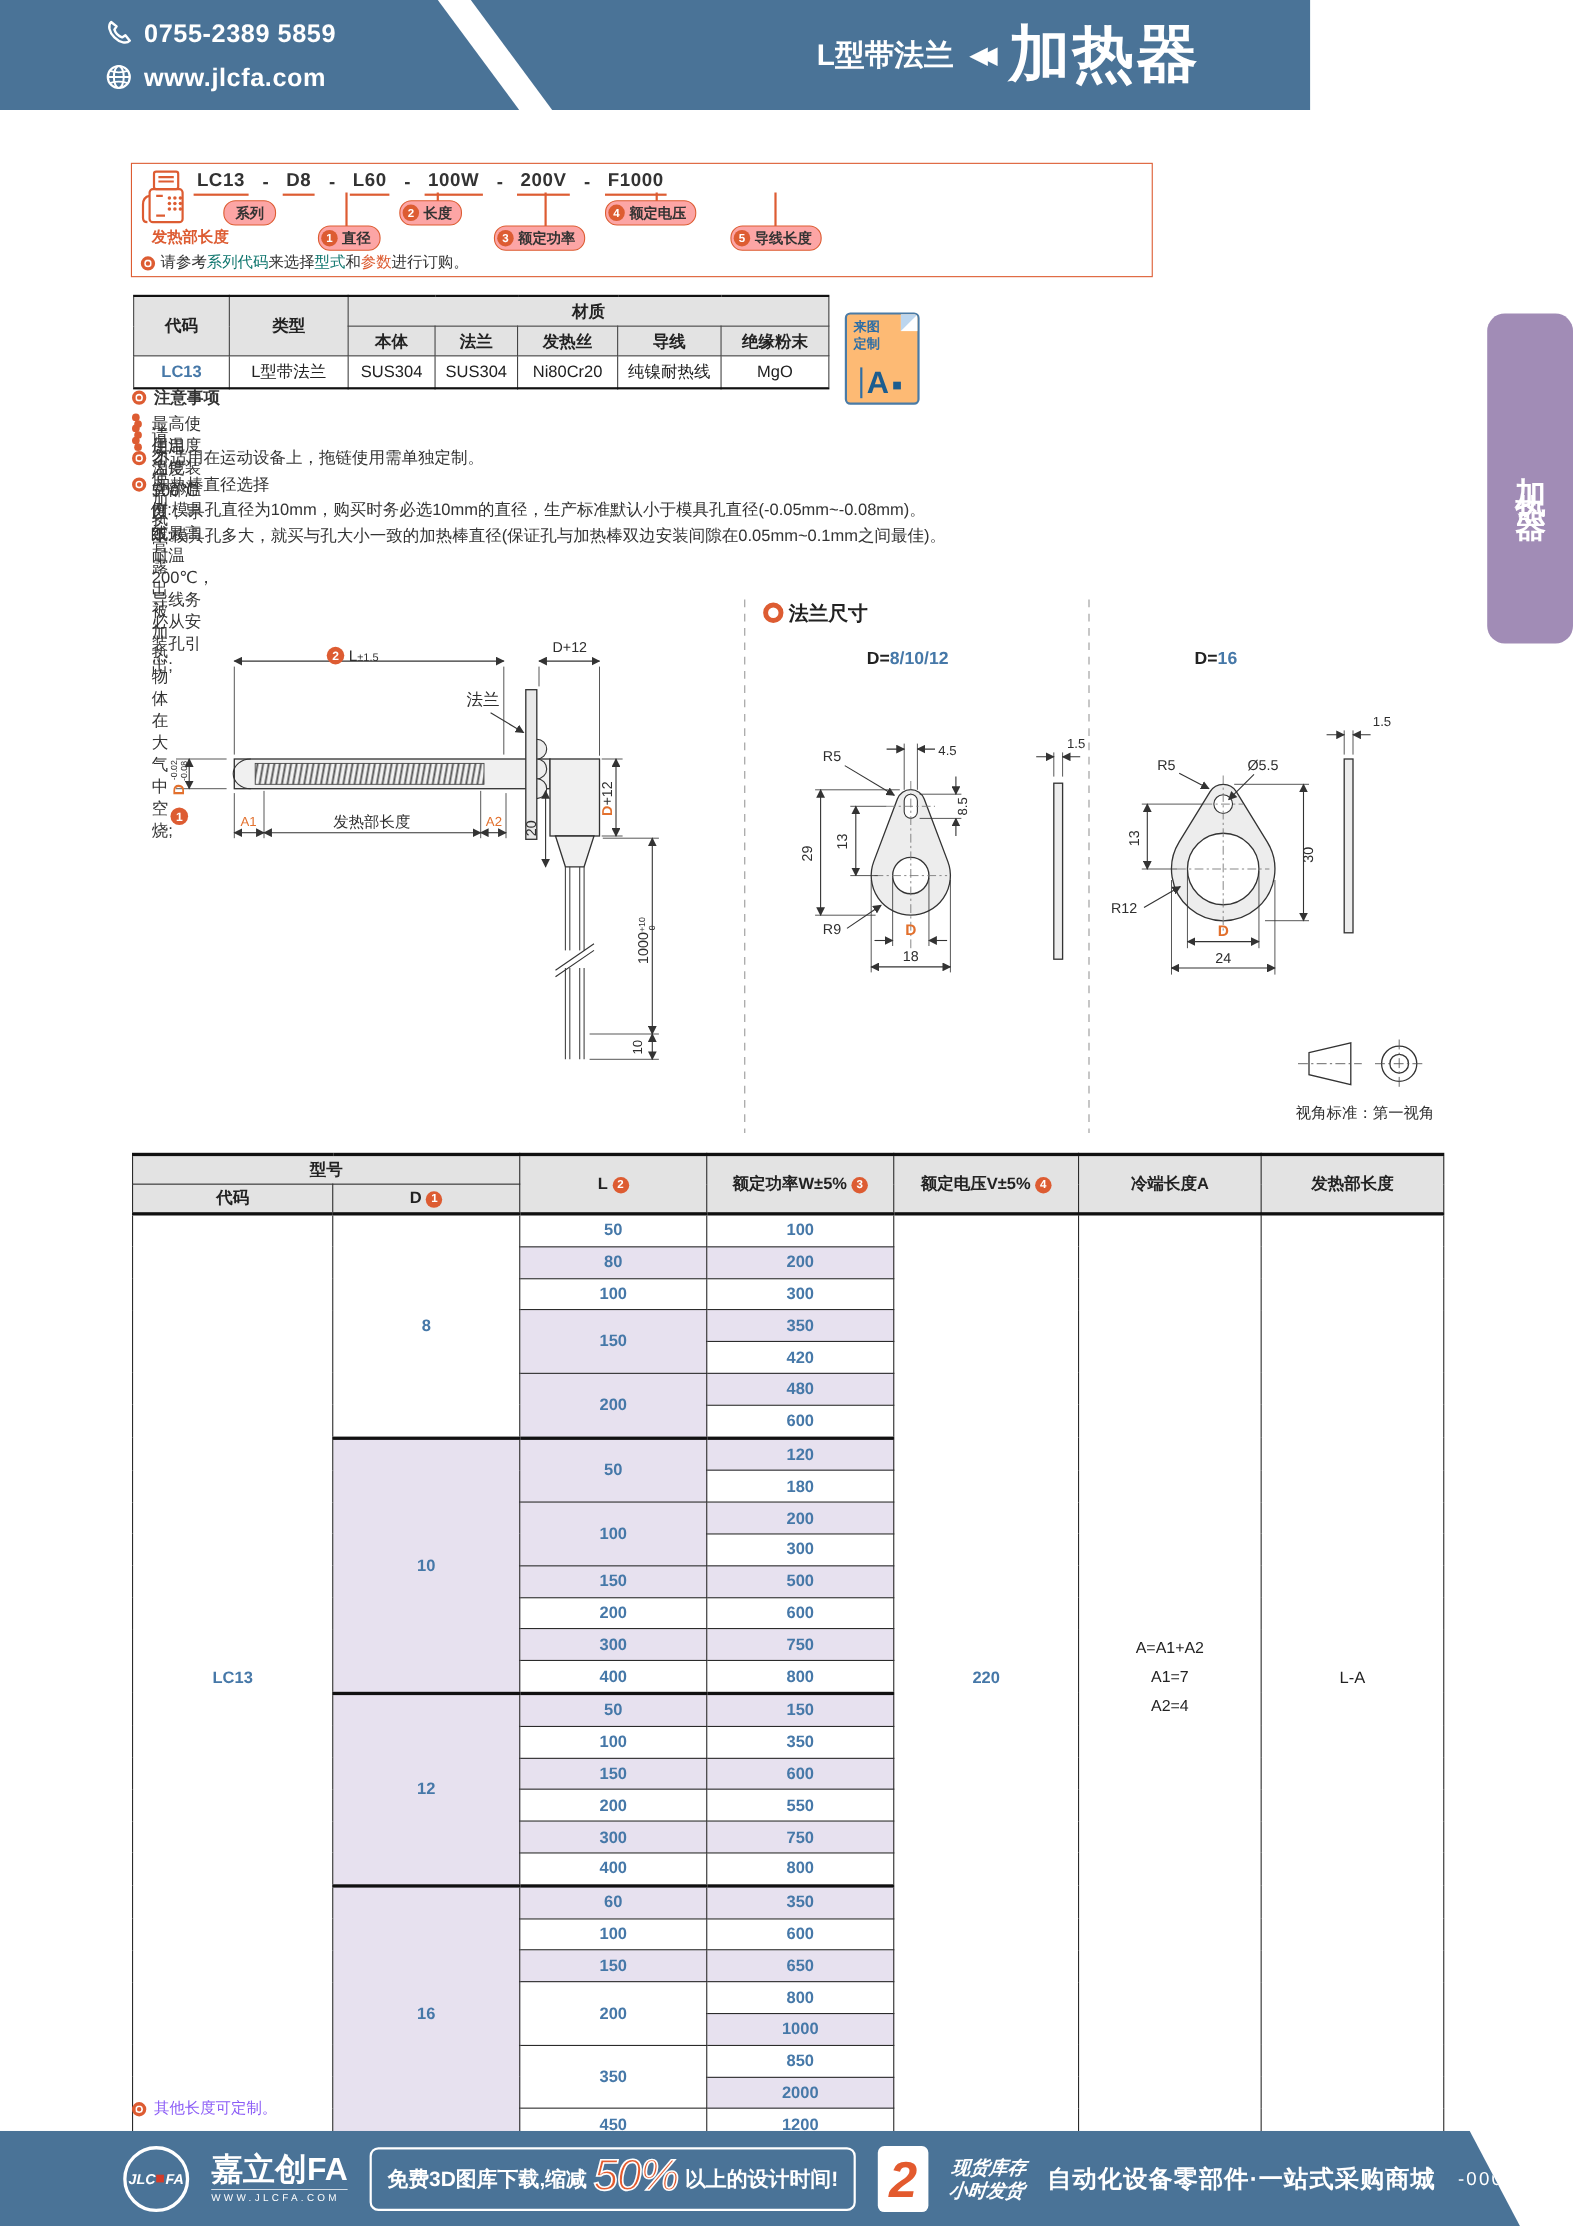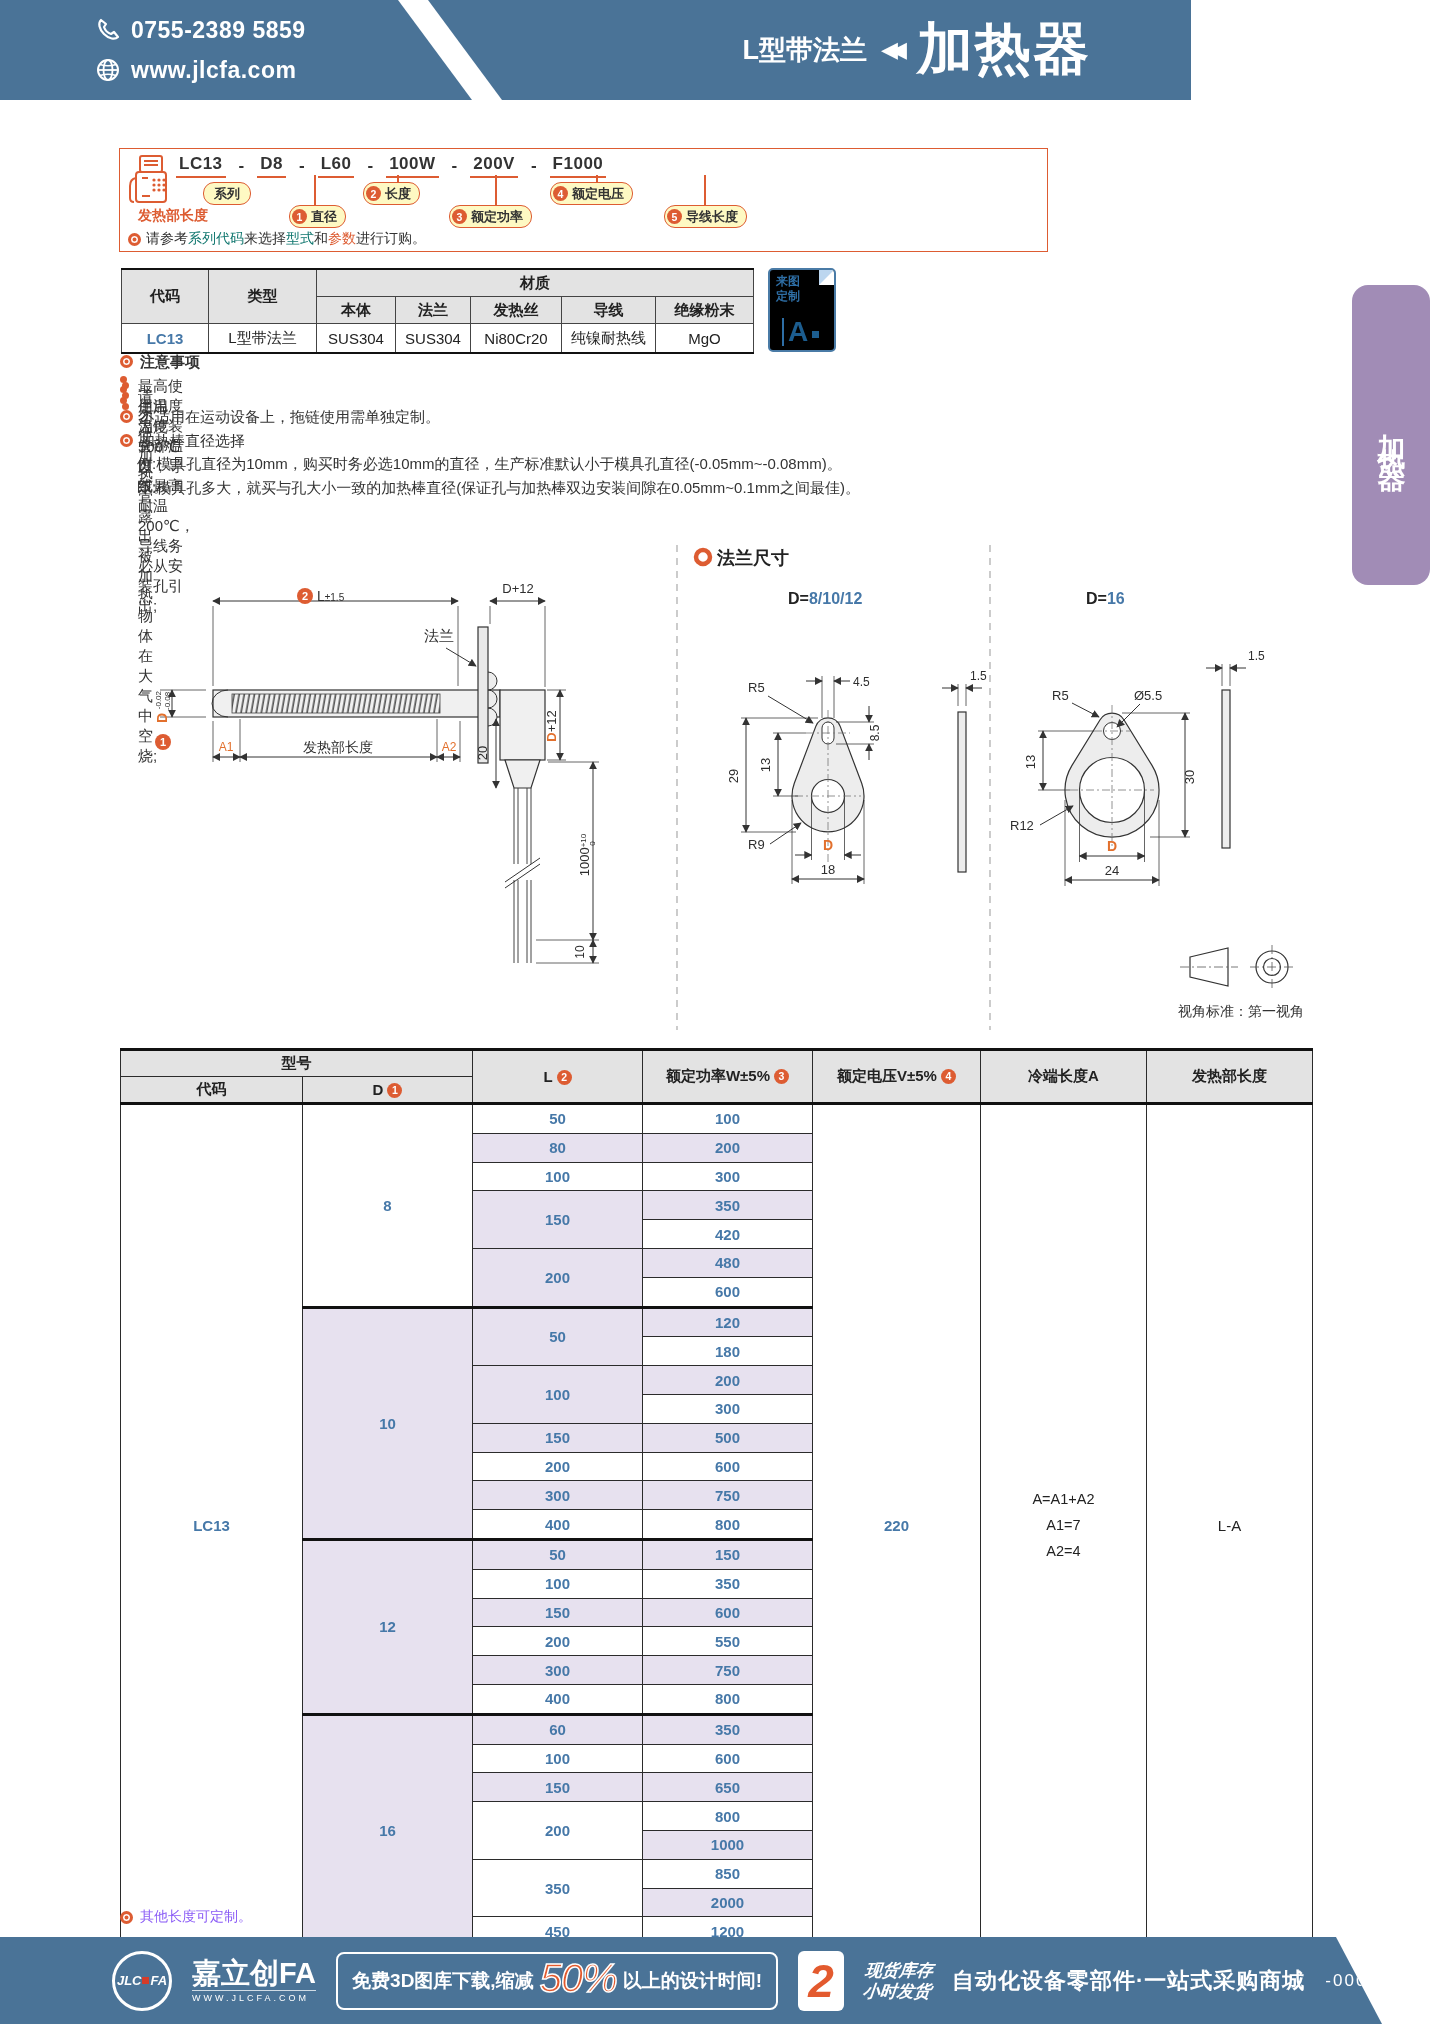--- a/index.html
+++ b/index.html
@@ -20,41 +20,41 @@
   
   .side-tab{position:absolute;left:1352px;top:285px;width:78px;height:300px;background:#a18cb6;border-radius:16px;display:flex;align-items:center;justify-content:center;}
   .side-tab span{writing-mode:vertical-rl;color:#fff;font-size:28px;font-weight:bold;letter-spacing:16px;}
 
   
   .order-box{position:absolute;left:119px;top:148px;width:927px;height:102px;border:1.5px solid #dd5c32;background:#fff;}
   .order-box .guide-label{position:absolute;left:18px;top:58px;width:90px;color:#dd5c32;font-size:14px;font-weight:bold;}
   .code-row{position:absolute;left:56px;top:5px;display:inline-flex;align-items:flex-end;gap:13px;font-size:17px;font-weight:bold;color:#333;}
   .code-row .code{border-bottom:2px solid #dd5c32;padding:0 3px 2px 3px;letter-spacing:.5px;}
   .code-row .dash{color:#333;padding-bottom:2px;}
-  .pill{position:absolute;height:21px;display:inline-flex;align-items:center;border:1.5px solid #dd5c32;border-radius:11px;background:#fef9c3;font-size:13px;font-weight:bold;color:#333;padding:0 8px 0 2px;white-space:nowrap;}
+  .pill{position:absolute;height:21px;display:inline-flex;align-items:center;border:1.5px solid #dd5c32;border-radius:11px;background:#fca5a5;font-size:13px;font-weight:bold;color:#333;padding:0 8px 0 2px;white-space:nowrap;}
   .pill.no-num{padding:0 10px;}
   .pnum{display:inline-flex;width:15px;height:15px;border-radius:50%;background:#dd5c32;color:#fff;font-size:10.5px;font-weight:bold;align-items:center;justify-content:center;margin-right:4px;flex:0 0 15px;}
   .conn{position:absolute;width:1.5px;background:#dd5c32;}
   .order-note{position:absolute;left:8px;top:81px;display:flex;align-items:center;gap:5px;font-size:14px;color:#333;}
   .c-plain{color:#333;} .c-blue{color:#0f766e;} .c-orange{color:#dd5c32;}
 
   
   .ring{display:inline-block;width:7px;height:7px;border:3px solid #dd5c32;border-radius:50%;box-shadow:inset 0 0 0 1.5px #fff, inset 0 0 0 5px #dd5c32;flex:0 0 auto;}
   .dot{display:inline-block;width:7px;height:7px;border-radius:50%;background:#dd5c32;flex:0 0 auto;}
 
   
   .mat{position:absolute;left:121px;top:268px;border-collapse:collapse;table-layout:fixed;}
   .mat th,.mat td{border:1.2px solid #444;text-align:center;padding:0;}
   .mat th{background:#e3e3e3;font-size:15px;font-weight:bold;color:#222;height:26px;}
   .mat td{font-size:15px;height:28px;color:#222;background:#fff;}
   .mat{border-top:2.5px solid #111;border-bottom:2.5px solid #111;}
   .mat .blue{color:#4678a8;font-weight:bold;}
 
   
-  .custom-badge{position:absolute;left:768px;top:268px;width:64px;height:80px;border:2px solid #4a7ba6;border-radius:5px;background:#000000;overflow:hidden;}
+  .custom-badge{position:absolute;left:768px;top:284px;width:64px;height:80px;border:2px solid #4a7ba6;border-radius:5px;background:#fdba74;overflow:hidden;}
   .custom-badge .fold{position:absolute;right:-1px;top:-1px;width:0;height:0;border-left:16px solid #bcd6ef;border-top:16px solid #fff;transform:rotate(90deg);}
   .custom-badge .t{position:absolute;left:6px;top:4px;font-size:12px;font-weight:bold;color:#2e6ea5;line-height:15px;}
   .custom-badge .letter{position:absolute;left:18px;bottom:2px;font-size:28px;font-weight:bold;color:#1c5d8f;}
   .custom-badge .sq{position:absolute;left:42px;bottom:12px;width:7px;height:7px;background:#1c5d8f;}
   .custom-badge .bar{position:absolute;left:12px;bottom:4px;width:2px;height:28px;background:#2e6ea5;}
 
   
   .notes{position:absolute;left:120px;top:352px;width:960px;}
   .note-line{display:flex;align-items:flex-start;gap:7px;font-size:15px;color:#333;line-height:20px;margin-bottom:3.5px;}
   .note-line .ring{margin-top:3px;} .note-line .dot{margin-top:6px;margin-left:2px;margin-right:2px;}

